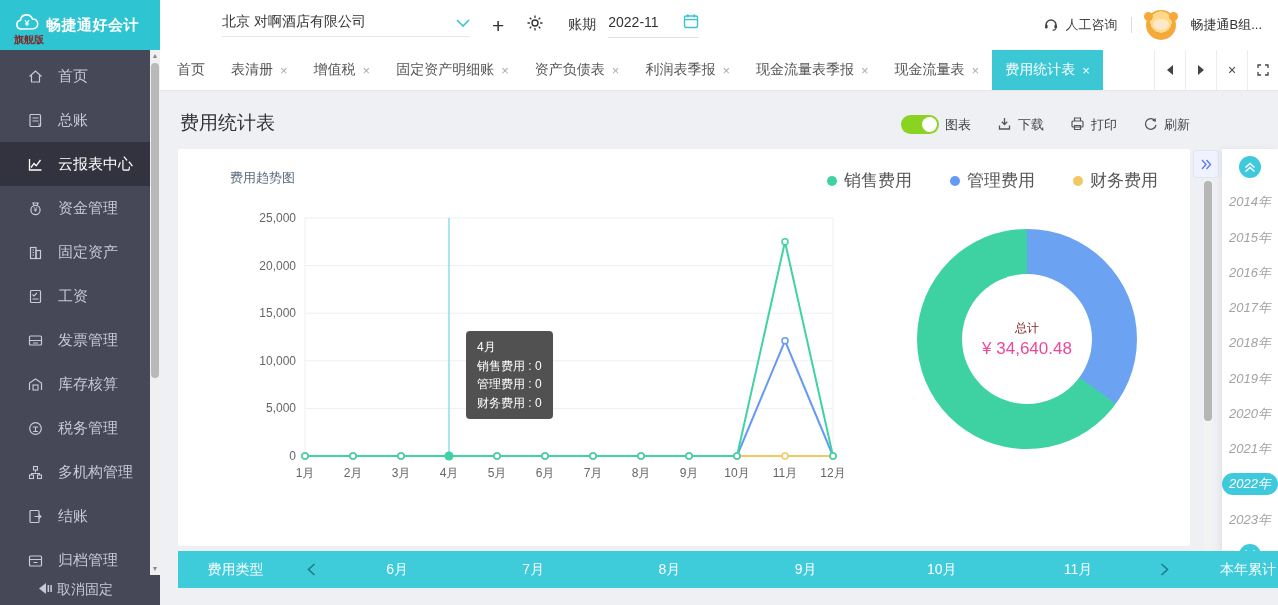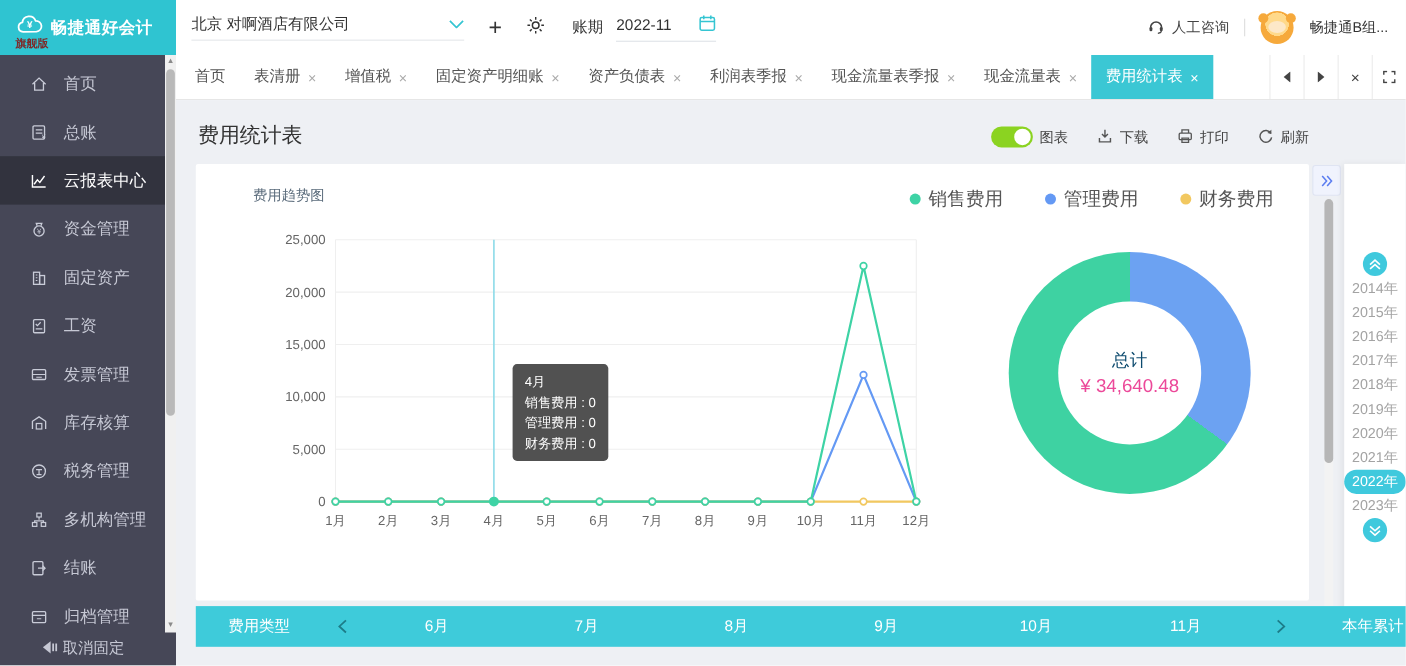--- a/index.html
+++ b/index.html
@@ -5,21 +5,21 @@
   html,body{margin:0;padding:0;}
   body{width:1278px;height:605px;overflow:hidden;font-family:"Liberation Sans","DejaVu Sans",sans-serif;background:#eef0f4;}
   .app{position:relative;width:1278px;height:605px;background:#fff;}
 
   
   .header{position:absolute;left:0;top:0;width:1278px;height:50px;background:#fff;display:flex;align-items:center;z-index:5;}
   .logo-block{width:160px;height:50px;background:#2fc4d1;color:#fff;flex:0 0 auto;position:relative;display:flex;align-items:center;padding-left:14px;box-sizing:border-box;}
   .logo-name{font-size:15px;font-weight:bold;letter-spacing:.5px;margin-left:6px;}
   .logo-edition{position:absolute;left:14px;bottom:3px;font-size:10px;color:#7d2b2b;font-weight:bold;}
   .hd-left{display:flex;align-items:center;margin-left:14px;}
-  .company-select{display:flex;align-items:center;justify-content:space-between;width:248px;padding-bottom:5px;border-bottom:1px solid #e4e7ea;cursor:pointer;}
+  .company-select{display:flex;align-items:center;justify-content:space-between;width:248px;padding-bottom:5px;border-bottom:1px solid #e4e7ea;cursor:pointer;margin-left:48px;}
   .company-name{font-size:14px;color:#333;}
   .hd-btn{margin-left:22px;display:flex;align-items:center;color:#333;cursor:pointer;}
   .plus-glyph{font-size:21px;color:#333;line-height:1;}
   .period-label{font-size:14px;color:#333;margin-left:24px;}
   .period-value{display:flex;align-items:center;gap:24px;margin-left:12px;padding-bottom:5px;border-bottom:1px solid #dfe3e8;font-size:14px;color:#333;cursor:pointer;}
   .hd-right{margin-left:auto;display:flex;align-items:center;gap:14px;padding-right:16px;}
   .support{display:flex;align-items:center;gap:6px;font-size:13px;color:#444;cursor:pointer;}
   .hd-divider{width:1px;height:16px;background:#ddd;}
   .avatar{width:30px;height:30px;border-radius:50%;background:radial-gradient(circle at 50% 40%,#ffd98a 0 45%,#f6a93b 46% 100%);position:relative;flex:0 0 auto;}
   .avatar:before,.avatar:after{content:"";position:absolute;top:2px;width:9px;height:9px;border-radius:50%;background:#f6a93b;}
@@ -60,28 +60,28 @@
   .card{position:absolute;left:18px;top:58px;width:1012px;height:397px;background:#fff;border-radius:2px;}
   .card-title{position:absolute;left:52px;top:20px;font-size:13px;color:#5a6b7b;}
   .legend{position:absolute;right:32px;top:20px;display:flex;gap:38px;}
   .legend-item{display:flex;align-items:center;gap:7px;font-size:17px;color:#555;cursor:pointer;}
   .legend-dot{width:10px;height:10px;border-radius:50%;background:#ccc;}
   #line-wrap{position:absolute;left:40px;top:40px;width:650px;height:300px;}
   .tooltip{position:absolute;left:288px;top:182px;background:rgba(72,72,72,.95);color:#fff;font-size:12px;line-height:1.55;padding:7px 11px;border-radius:4px;white-space:nowrap;z-index:3;}
   .donut-box{position:absolute;left:739px;top:80px;width:220px;height:220px;}
   .donut-ring{width:220px;height:220px;border-radius:50%;}
   .donut-hole{position:absolute;left:45px;top:45px;width:130px;height:130px;border-radius:50%;background:#fff;display:flex;flex-direction:column;align-items:center;justify-content:center;}
-  .donut-label{font-size:16px;color:#0c4a6e;text-align:right;}
+  .donut-label{font-size:12px;color:#7f1d1d;text-align:right;}
   .donut-value{font-size:17px;color:#ec4899;margin-top:2px;}
 
   
   .collapse-handle{position:absolute;left:1033px;top:59px;width:26px;height:28px;background:#f0f3fd;border:1px solid #dfe4f2;border-radius:3px;box-sizing:border-box;display:flex;align-items:center;justify-content:center;cursor:pointer;}
   .v-scroll{position:absolute;left:1044px;top:90px;width:8px;height:388px;background:#f3f3f3;border-radius:4px;}
   .v-thumb{position:absolute;left:0;top:0;width:8px;height:240px;background:#b6b6b6;border-radius:4px;cursor:pointer;}
-  .year-panel{position:absolute;left:1062px;top:58px;width:56px;height:424px;background:#fff;box-shadow:-2px 0 6px rgba(0,0,0,.06);display:flex;flex-direction:column;align-items:center;justify-content:center;padding:7px 0;box-sizing:border-box;}
+  .year-panel{position:absolute;left:1062px;top:58px;width:56px;height:424px;background:#fff;box-shadow:-2px 0 6px rgba(0,0,0,.06);display:flex;flex-direction:column;align-items:center;justify-content:space-between;padding:7px 0;box-sizing:border-box;font-style:italic;}
   .year-btn{width:22px;height:22px;border-radius:50%;background:#3fc9dd;display:flex;align-items:center;justify-content:center;cursor:pointer;flex:0 0 auto;}
   .year-item{font-size:13px;color:#a3a3a3;cursor:pointer;padding:2px 7px;border-radius:11px;}
   .year-item.selected{background:#3fc9dd;color:#fff;}
 
   
   .monthbar{position:absolute;left:18px;top:460px;width:1136px;height:37px;background:#3ecbda;display:flex;align-items:center;color:#fff;font-size:14px;}
   .mb-label{width:115px;text-align:center;flex:0 0 auto;}
   .mb-arrow{width:36px;text-align:center;flex:0 0 auto;cursor:pointer;display:flex;align-items:center;justify-content:center;}
   .mb-cell{flex:1;text-align:center;}
   .mb-sum{width:132px;text-align:center;flex:0 0 auto;}

